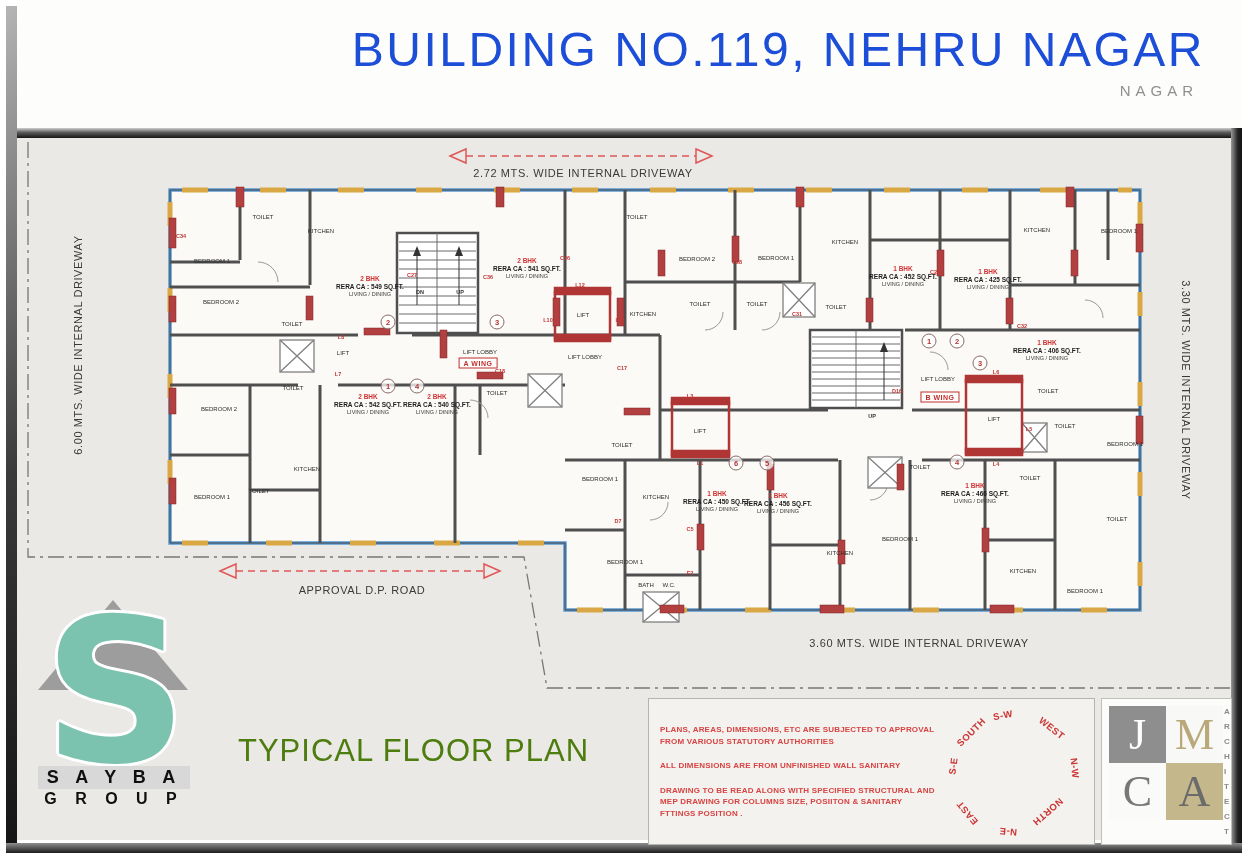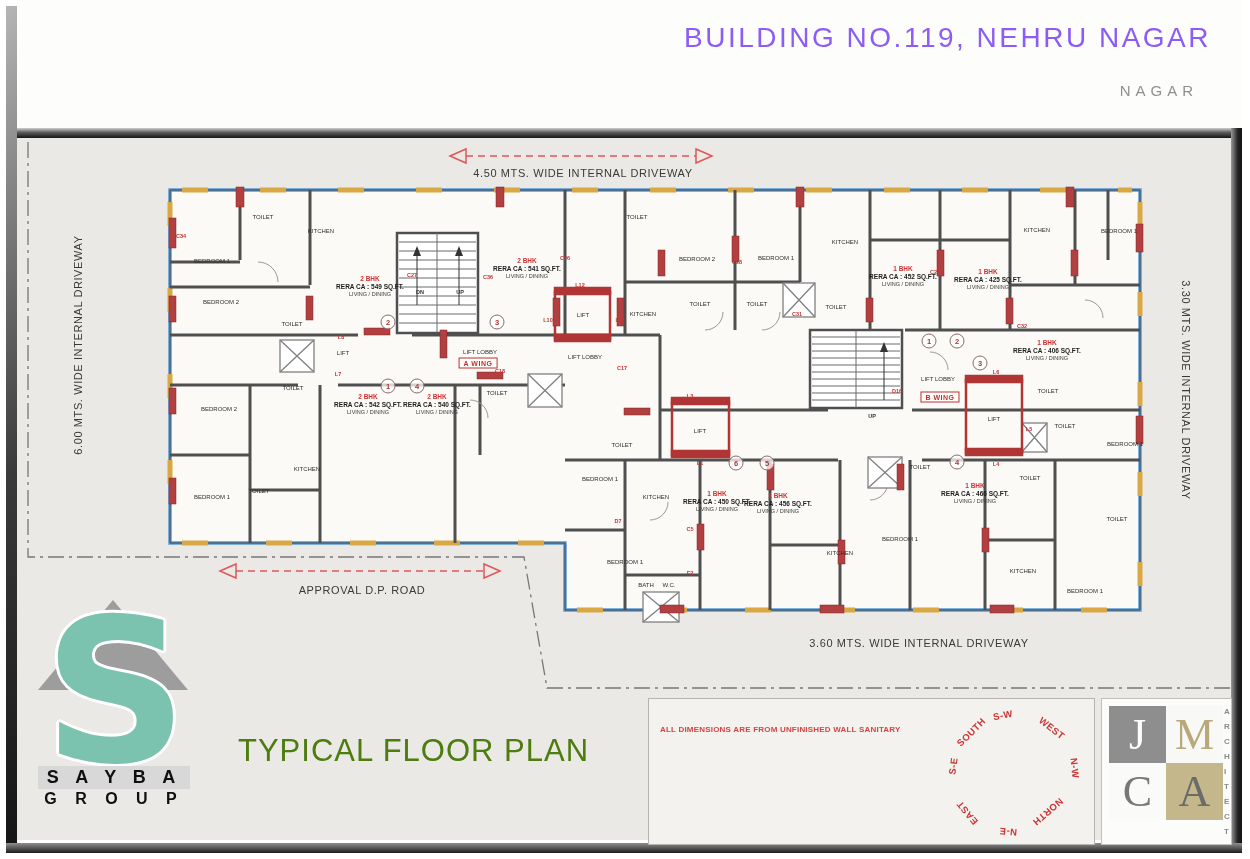--- a/index.html
+++ b/index.html
@@ -6,21 +6,21 @@
   body{width:1250px;height:859px;position:relative;overflow:hidden;background:#ffffff;
        font-family:"Liberation Sans",sans-serif;-webkit-font-smoothing:antialiased}
   
   .title-band{position:absolute;left:17px;right:8px;top:0;height:128px;background:#fdfdfc}
   .paper{position:absolute;left:17px;right:19px;top:138px;bottom:19px;background:#eae9e5}
   .frame-left{position:absolute;left:6px;top:6px;bottom:6px;width:11px;background:linear-gradient(135deg,#b5b5b5,#3a3a3a 55%,#141414)}
   .frame-div{position:absolute;left:17px;right:8px;top:128px;height:10px;background:linear-gradient(180deg,#cfcfcf,#5a5a5a 45%,#161616)}
   .frame-right{position:absolute;right:8px;top:128px;bottom:6px;width:11px;background:linear-gradient(90deg,#9a9a9a,#262626 60%,#111)}
   .frame-bottom{position:absolute;left:6px;right:8px;bottom:6px;height:10px;background:linear-gradient(180deg,#8f8f8f,#1d1d1d)}
   
-  .main-title{position:absolute;top:22px;right:39px;font-size:28px;letter-spacing:2.5px;color:#8b5cf6;font-weight:500;white-space:nowrap}
+  .main-title{position:absolute;top:22px;right:45px;font-size:48px;letter-spacing:2.5px;color:#1d4ed8;font-weight:500;white-space:nowrap}
   .city{position:absolute;top:82px;right:52px;font-size:15px;letter-spacing:5px;color:#909090;font-weight:400}
   
   .lab{position:absolute;transform:translate(-50%,-50%);font-size:11px;color:#3a3a3a;letter-spacing:.6px;white-space:nowrap}
   .lab.vert-l{transform:translate(-50%,-50%) rotate(-90deg)}
   .lab.vert-r{transform:translate(-50%,-50%) rotate(90deg)}
   .room{position:absolute;transform:translate(-50%,-50%);font-size:6px;color:#2e2e2e;white-space:nowrap;line-height:1;text-align:center}
   .unit{position:absolute;transform:translate(-50%,-50%);text-align:center;line-height:1.2;white-space:nowrap}
   .unit .u-bhk{font-size:6.5px;font-weight:700;color:#cf3434}
   .unit .u-area{font-size:6.5px;font-weight:700;color:#1c1c1c}
   .unit .u-sub{font-size:5.5px;color:#3a3a3a}
@@ -187,21 +187,21 @@
 
   <g stroke="#9a9a9a" stroke-width="1" stroke-dasharray="3 3">
     <path d="M1013,726 V762 M1013,786 V822 M965,774 H1001 M1025,774 H1061 M979,740 L1004,765 M1022,783 L1047,808 M1047,740 L1022,765 M1004,783 L979,808
              M995,730 L1006,757 M1020,791 L1031,818 M1057,756 L1030,767 M969,781 L996,792 M1031,730 L1020,757 M1006,791 L995,818 M1057,792 L1030,781 M969,767 L996,756"></path>
     <g stroke-dasharray="none" stroke="#8a8a8a">
       <path d="M1005,766 L1021,782 M1021,766 L1005,782 M1013,763 V785 M1002,774 H1024"></path>
     </g>
   </g>
 </svg>
 
-<div class="lab" style="left:583px;top:173px">4.50 MTS. WIDE INTERNAL DRIVEWAY</div>
+<div class="lab" style="left:583px;top:173px">2.72 MTS. WIDE INTERNAL DRIVEWAY</div>
 <div class="lab vert-l" style="left:78px;top:345px">6.00 MTS. WIDE INTERNAL DRIVEWAY</div>
 <div class="lab vert-r" style="left:1186px;top:390px">3.30 MTS. WIDE INTERNAL DRIVEWAY</div>
 <div class="lab" style="left:919px;top:643px">3.60 MTS. WIDE INTERNAL DRIVEWAY</div>
 <div class="lab" style="left:362px;top:590px">APPROVAL D.P. ROAD</div>
 
 <div class="wingbox" style="left:478px;top:363px">A WING</div>
 <div class="wingbox" style="left:940px;top:397px">B WING</div>
 <span class="updn" style="left:420px;top:292px">DN</span>
 <span class="updn" style="left:460px;top:292px">UP</span>
 <span class="updn" style="left:872px;top:416px">UP</span>
@@ -346,21 +346,23 @@
 <div>
   <div class="sayba-tri"></div>
   <div class="sayba-s">S</div>
   <div class="sayba-band">S A Y B A</div>
   <div class="sayba-group">G R O U P</div>
 </div>
 <div class="plan-title">TYPICAL FLOOR PLAN</div>
 
 <div class="notes-box"></div>
 <div class="notes">
+  <p>PLANS, AREAS, DIMENSIONS, ETC  ARE SUBJECTED TO APPROVAL FROM VARIOUS STATUTORY AUTHORITIES</p>
   <p>ALL DIMENSIONS ARE FROM UNFINISHED WALL SANITARY</p>
+  <p>DRAWING TO BE READ ALONG WITH SPECIFIED STRUCTURAL AND  MEP DRAWING FOR COLUMNS SIZE, POSIITON  &amp; SANITARY FTTINGS POSITION .</p>
 </div>
 <div id="compass-labels">
     <div class="cdir" style="left: 1003px; top: 715px; transform: translate(-50%, -50%) rotate(-10deg);">S-W</div>
     <div class="cdir" style="left: 1052px; top: 728px; transform: translate(-50%, -50%) rotate(38deg);">WEST</div>
     <div class="cdir" style="left: 1075px; top: 768px; transform: translate(-50%, -50%) rotate(84deg);">N-W</div>
     <div class="cdir" style="left: 1048px; top: 812px; transform: translate(-50%, -50%) rotate(139deg);">NORTH</div>
     <div class="cdir" style="left: 1008px; top: 832px; transform: translate(-50%, -50%) rotate(185deg);">N-E</div>
     <div class="cdir" style="left: 967px; top: 813px; transform: translate(-50%, -50%) rotate(230deg);">EAST</div>
     <div class="cdir" style="left: 953px; top: 766px; transform: translate(-50%, -50%) rotate(-82deg);">S-E</div>
     <div class="cdir" style="left: 971px; top: 732px; transform: translate(-50%, -50%) rotate(-45deg);">SOUTH</div>

